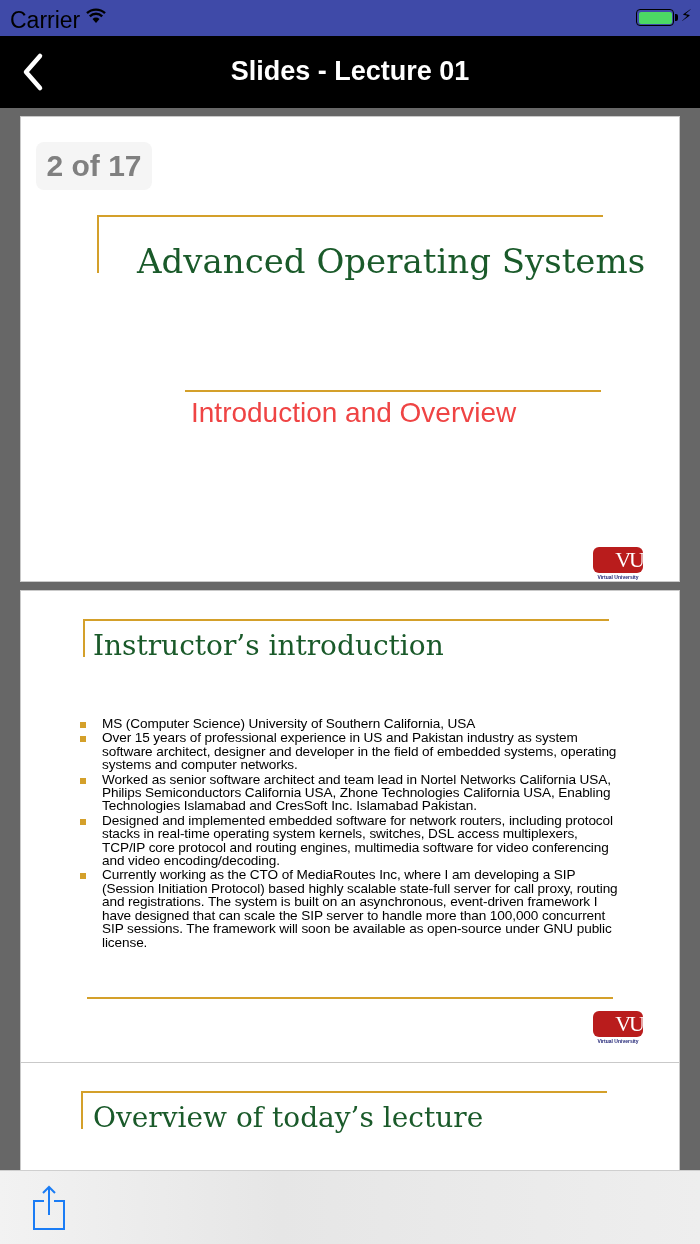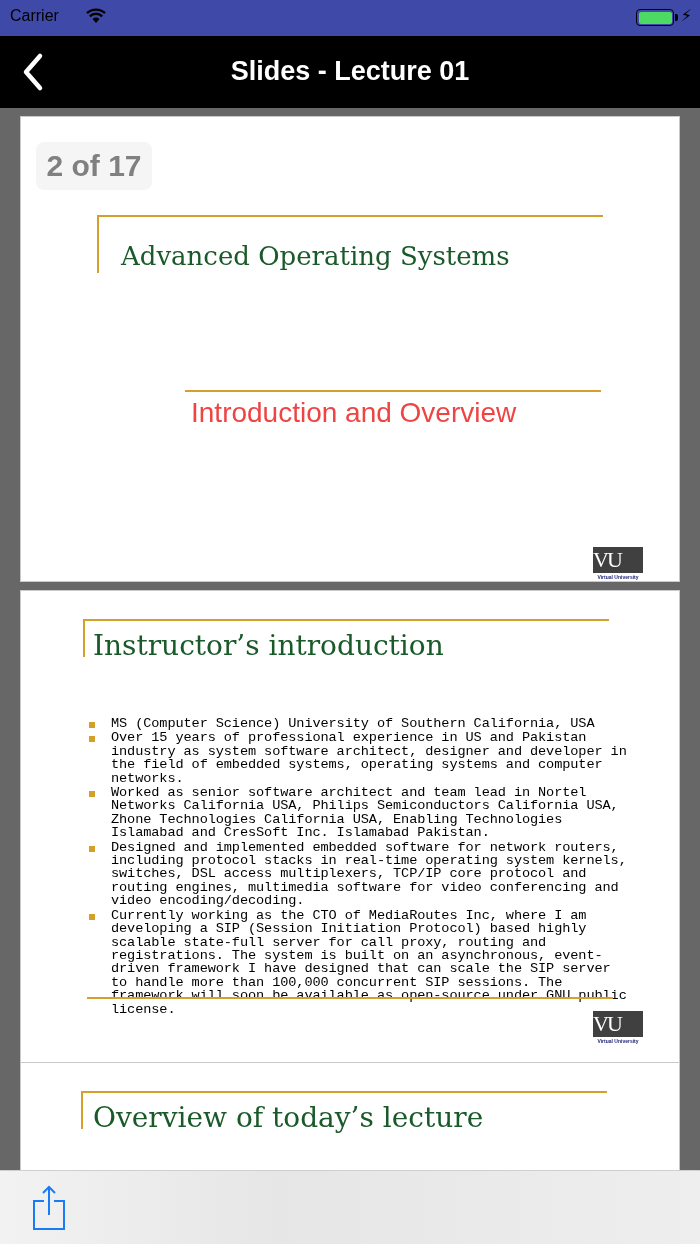--- a/index.html
+++ b/index.html
@@ -1,38 +1,38 @@
 <!DOCTYPE html>
 <html><head>
 <meta charset="utf-8">
 <style>
   * { box-sizing: border-box; margin: 0; padding: 0; }
   html, body { width: 700px; height: 1244px; overflow: hidden; background: #676767; font-family: "Liberation Sans", sans-serif; }
   .statusbar { position: absolute; left: 0; top: 0; width: 700px; height: 36px; background: #3f4aa8; color: #000; }
-  .statusbar .carrier { position: absolute; left: 10px; top: 7px; font-size: 16px; }
+  .statusbar .carrier { position: absolute; left: 10px; top: 7px; font-size: 23px; }
   .statusbar .wifi { position: absolute; left: 86px; top: 7px; }
   .statusbar .time { position: absolute; left: 0; right: 0; top: 6px; text-align: center; font-size: 20px; font-weight: bold; }
   .statusbar .battery { position: absolute; right: 26px; top: 9px; width: 38px; height: 17px; border: 1.5px solid #000; border-radius: 4px; padding: 1.5px; }
   .statusbar .battery .fill { width: 100%; height: 100%; background: #4cd964; border-radius: 2px; }
   .statusbar .battery-tip { position: absolute; right: 22px; top: 14px; width: 3px; height: 7px; background: #000; border-radius: 0 2px 2px 0; }
   .statusbar .bolt { position: absolute; right: 8px; top: 6px; font-size: 16px; }
   .navbar { position: absolute; left: 0; top: 36px; width: 700px; height: 72px; background: #000000; }
   .navbar .back { position: absolute; left: 18px; top: 16px; width: 30px; height: 40px; cursor: pointer; }
   .navbar .title { position: absolute; left: 0; right: 0; top: 20px; text-align: center; color: #fff; font-size: 27px; font-weight: bold; }
   .viewer { position: absolute; left: 0; top: 108px; width: 700px; height: 1062px; background: #676767; overflow: hidden; }
   .slide { position: absolute; left: 20px; width: 660px; background: #fff; border: 1px solid #c9c9c9; }
   .page-badge { position: absolute; left: 14px; top: 34px; width: 116px; height: 48px; background: #f5f5f5; border-radius: 8px; color: #808080; font-size: 30px; font-weight: bold; line-height: 48px; text-align: center; }
   .frame-top { position: absolute; height: 2px; background: #d4a02a; }
   .frame-left { position: absolute; width: 2px; background: #d4a02a; }
   .slide-title { position: absolute; font-family: "DejaVu Serif", "Liberation Serif", serif; color: #1a5a2a; white-space: nowrap; }
   .subtitle { position: absolute; font-size: 28px; color: #ef4444; }
   .vu-logo { position: absolute; width: 50px; }
-  .vu-logo .box { width: 50px; height: 26px; background: #404040; color: #fff; font-family: "Liberation Serif", serif; font-size: 22px; line-height: 26px; text-align: left; letter-spacing: -2px; }
+  .vu-logo .box { width: 50px; height: 26px; background: #b91c1c; color: #fff; font-family: "Liberation Serif", serif; font-size: 22px; line-height: 26px; text-align: right; letter-spacing: -2px; border-radius: 6px; }
   .vu-logo .cap { font-size: 5px; color: #1b1f72; text-align: center; font-weight: bold; margin-top: 1px; }
-  .bullets { position: absolute; left: 68px; top: 124px; width: 540px; list-style: none; font-family: Liberation Mono, monospace; }
+  .bullets { position: absolute; left: 59px; top: 124px; width: 540px; list-style: none; }
   .bullets li { position: relative; padding-left: 22px; font-size: 13.6px; line-height: 13.4px; color: #000; margin-bottom: 1px; letter-spacing: -0.1px; }
   .bullets li::before { content: ""; position: absolute; left: 0; top: 5px; width: 6px; height: 6px; background: #d4a02a; }
   .toolbar { position: absolute; left: 0; top: 1170px; width: 700px; height: 74px; background: linear-gradient(90deg, #f2f2f2, #e6e6e6 40%, #eeeeee); border-top: 1px solid #cfcfcf; }
   .toolbar .share { position: absolute; left: 32px; top: 14px; width: 36px; height: 46px; cursor: pointer; }
 </style>
 </head>
 <body>
 
 <div class="statusbar">
   <span class="carrier">Carrier</span>
@@ -57,21 +57,21 @@
       </svg>
   </div>
   <div class="title">Slides - Lecture 01</div>
 </div>
 
 <div class="viewer">
 
   <div class="slide" style="top:8px; height:466px;">
     <div class="frame-top" style="left:76px; top:98px; width:506px;"></div>
     <div class="frame-left" style="left:76px; top:98px; height:58px;"></div>
-    <div class="slide-title" style="left:100px; top:124px; font-size:26px;">Advanced Operating Systems</div>
+    <div class="slide-title" style="left:116px; top:124px; font-size:34px;">Advanced Operating Systems</div>
     <div class="frame-top" style="left:164px; top:273px; width:416px;"></div>
     <div class="subtitle" style="left:170px; top:280px;">Introduction and Overview</div>
     <div class="vu-logo" style="left:572px; top:430px;">
       <div class="box">VU</div>
       <div class="cap">Virtual University</div>
     </div>
   </div>
 
   <div class="page-badge" style="left:36px; top:34px;">2 of 17</div>
 

